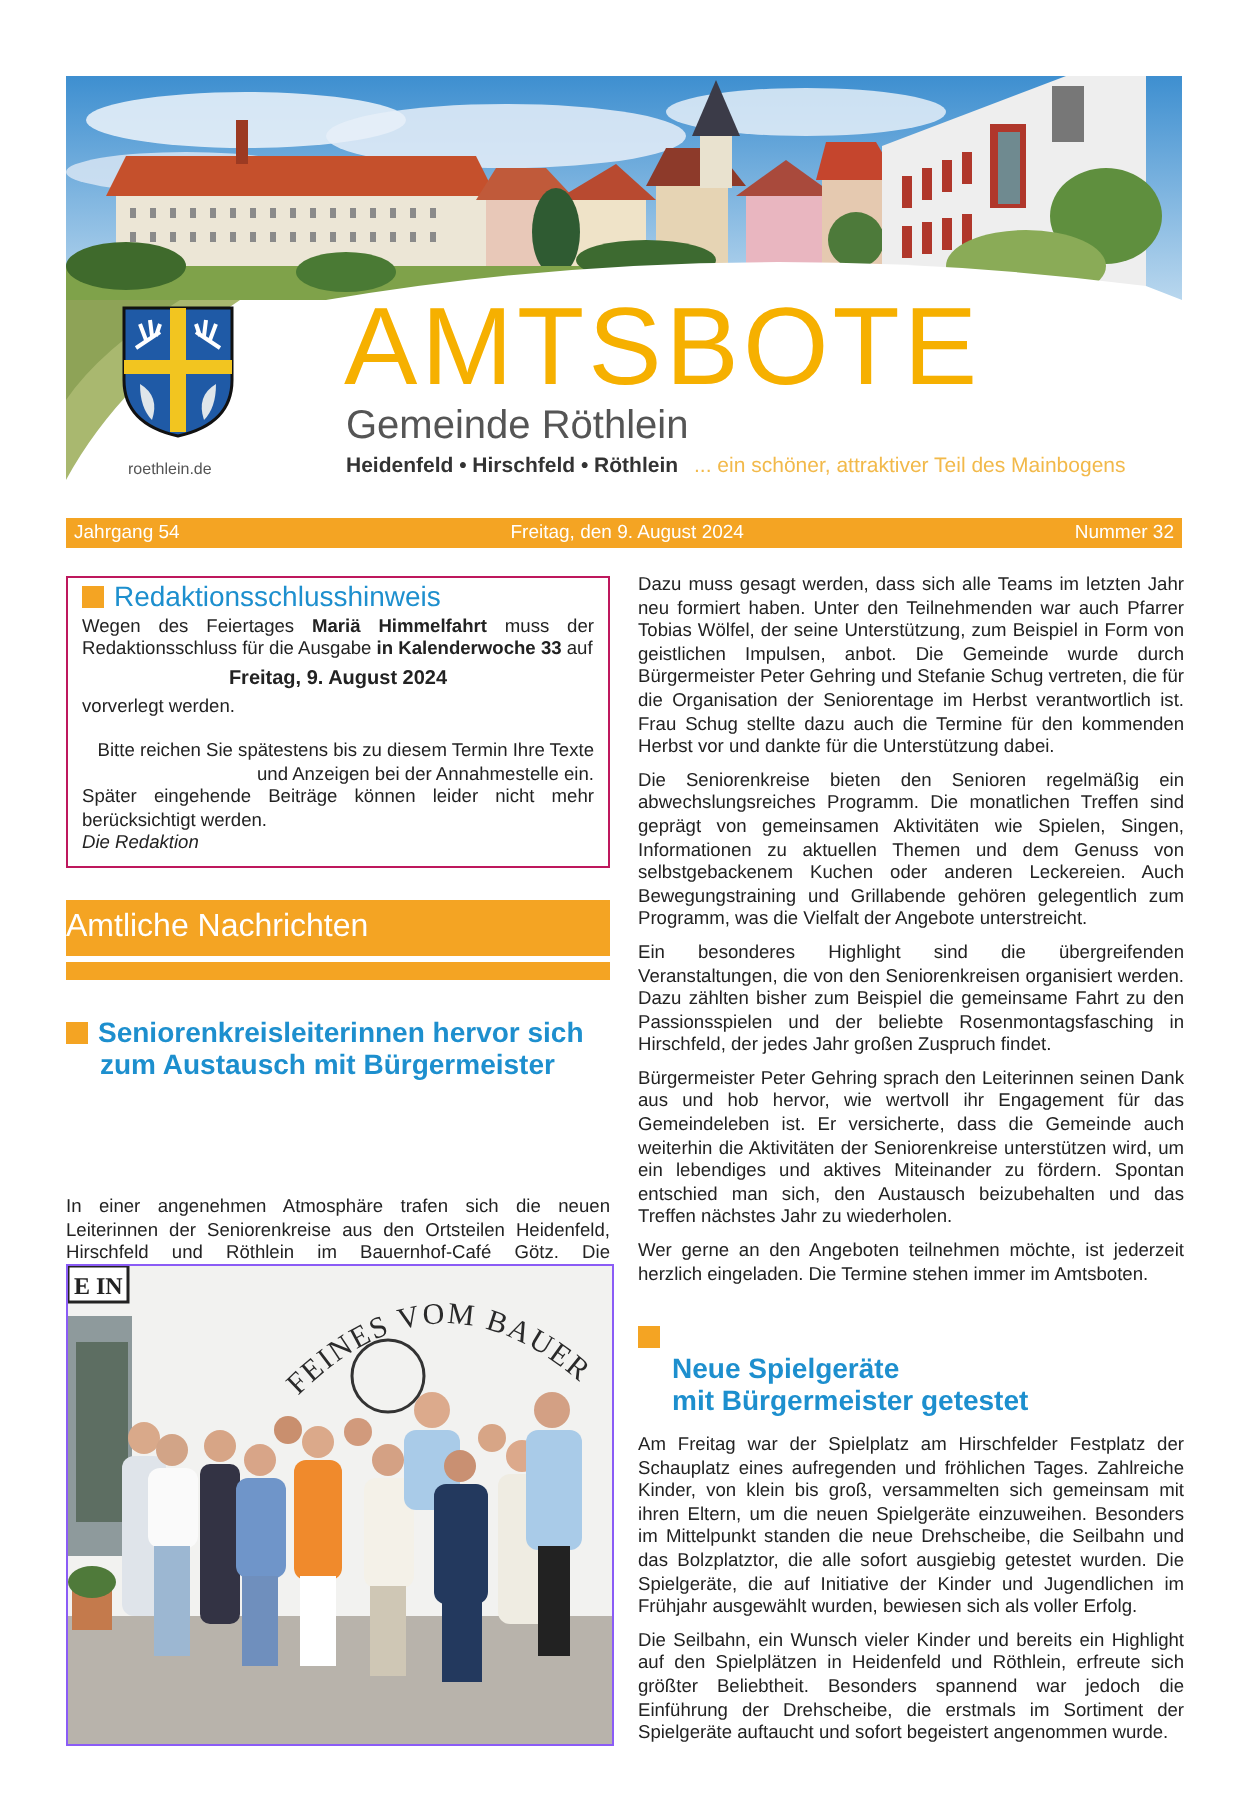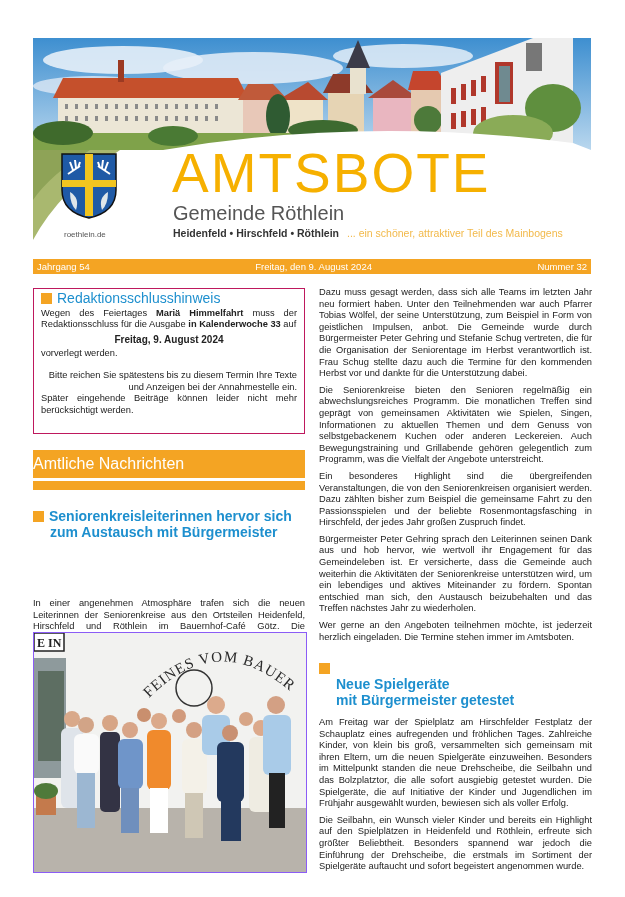--- a/index.html
+++ b/index.html
@@ -179,20 +179,21 @@
 </div>
 
 <div class="abs notice">
   <h2><span class="sq"></span><span>Redaktionsschlusshinweis</span></h2>
   <p><span>Wegen des Feiertages </span><b>Mariä Himmelfahrt</b><span> muss der Redaktionsschluss für die Ausgabe </span><b>in Kalenderwoche 33</b><span> auf</span></p>
   <p class="center">Freitag, 9. August 2024</p>
   <p>vorverlegt werden.</p>
   <div class="gap"></div>
   <p style="text-align:right">Bitte reichen Sie spätestens bis zu diesem Termin Ihre Texte und Anzeigen bei der Annahmestelle ein.</p>
   <p>Später eingehende Beiträge können leider nicht mehr berücksichtigt werden.</p>
+  <p style="font-style:italic">Die Redaktion</p>
 </div>
 
 <div class="abs section-bar">Amtliche Nachrichten</div>
 <div class="abs section-bar2"></div>
 
 <div class="abs art1-h">
   <span class="sq"></span><span>Seniorenkreisleiterinnen hervor sich</span>
   <span class="indent">zum Austausch mit Bürgermeister</span>
 </div>
 <div class="abs art1-body">

